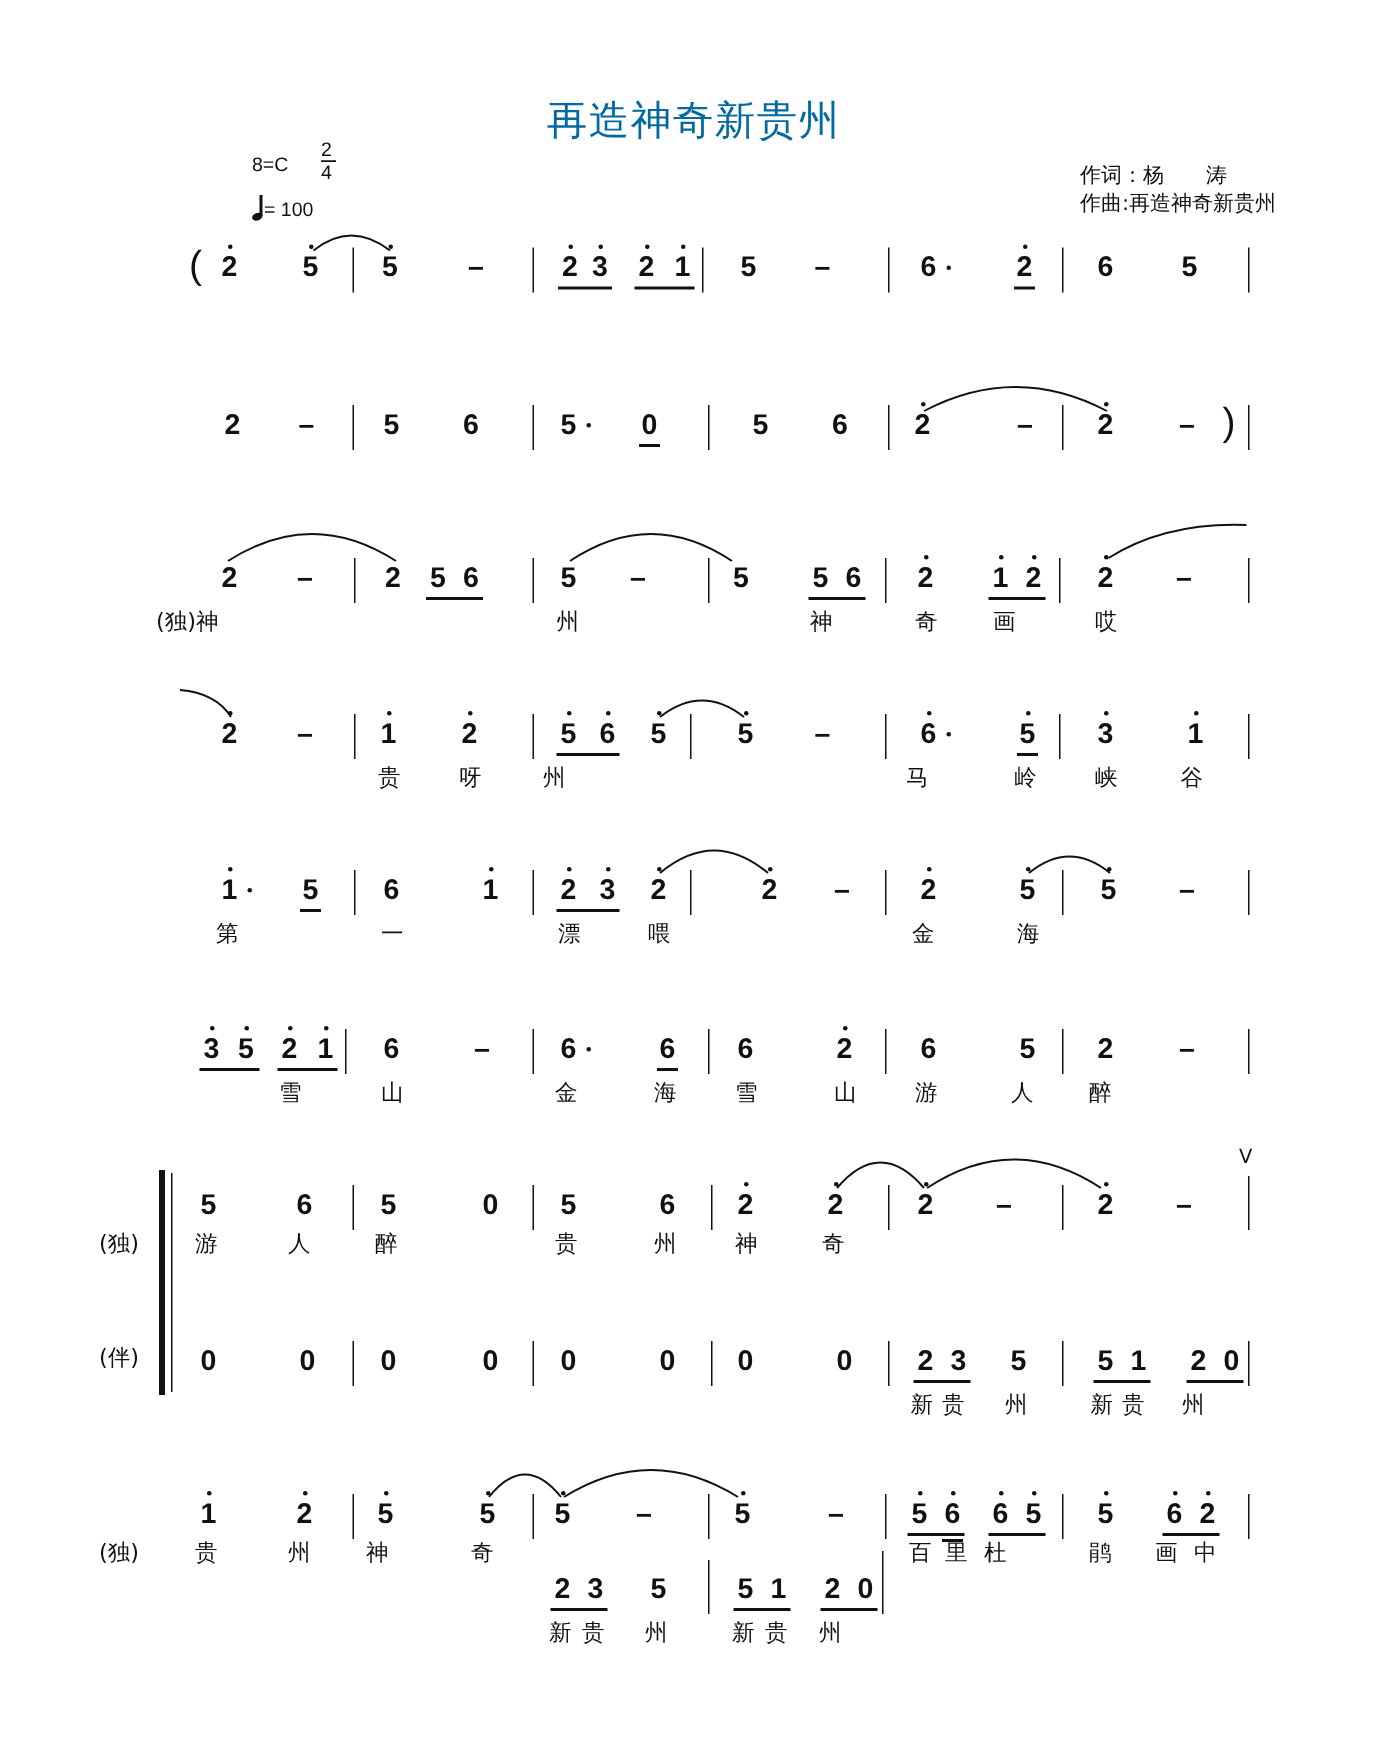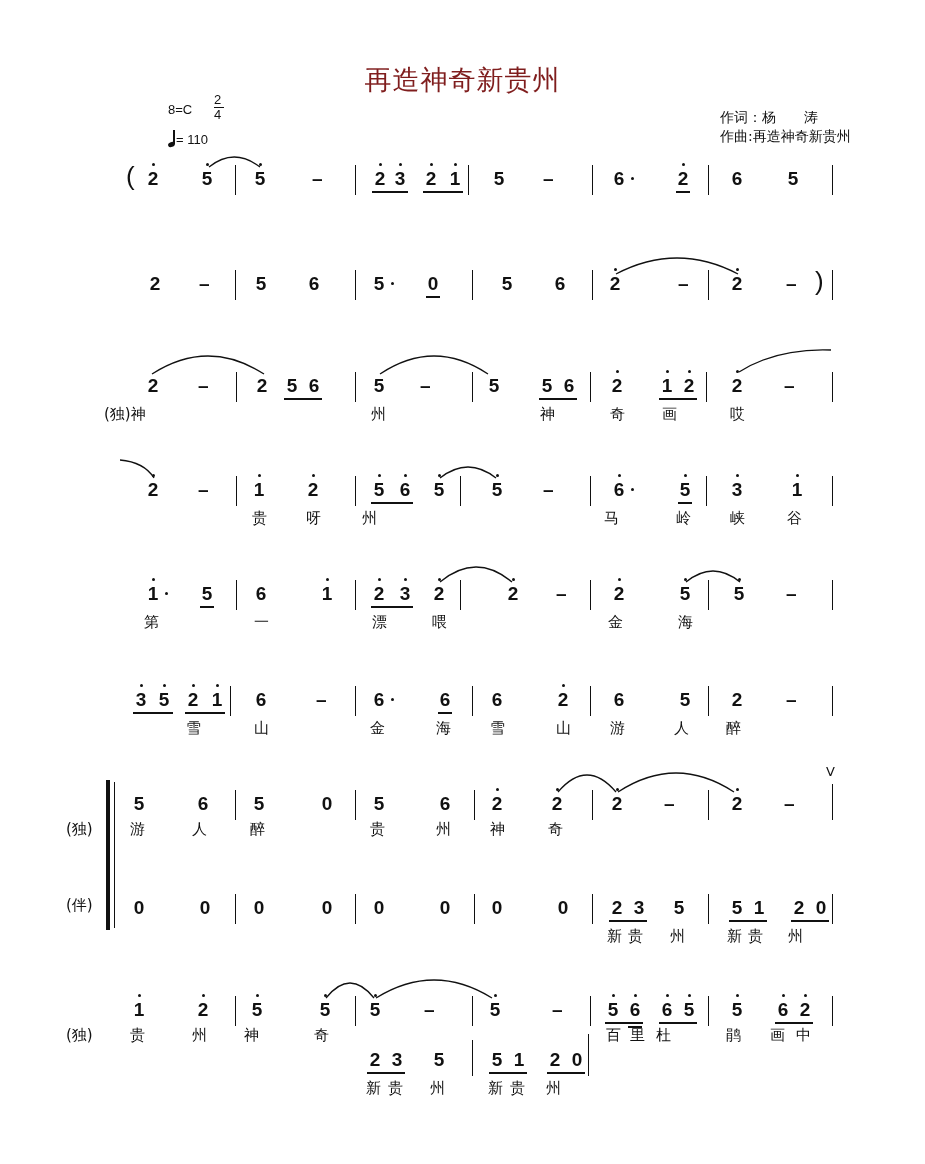--- a/index.html
+++ b/index.html
@@ -1,19 +1,19 @@
 <!DOCTYPE html>
 <html><head>
 <meta charset="utf-8">
 <style>
   html,body{margin:0;padding:0;background:#ffffff;}
   body{width:925px;height:1164px;position:relative;overflow:hidden;
        font-family:"Liberation Sans","DejaVu Sans",sans-serif;color:#111;}
   .title{position:absolute;left:0;width:925px;top:62px;text-align:center;
-         font-family:Liberation Mono, monospace;font-size:27px;letter-spacing:1px;color:#7f1d1d;}
+         font-family:Liberation Mono, monospace;font-size:27px;letter-spacing:1px;color:#0369a1;}
   .meta-left{position:absolute;left:168px;top:92px;font-size:13px;}
   .key{position:absolute;left:0;top:10px;white-space:nowrap;}
   .ts{position:absolute;left:46px;top:0;text-align:center;font-size:13px;line-height:15px;}
   .ts .bar{display:block;border-top:1px solid #111;width:10px;margin:0 auto;}
   .tempo{position:absolute;left:0;top:38px;white-space:nowrap;}
   .qnote{display:inline-block;position:relative;width:8px;height:18px;vertical-align:-4px;}
   .qnote:before{content:"";position:absolute;left:5px;top:0;width:1.5px;height:14px;background:#111;}
   .qnote:after{content:"";position:absolute;left:0;top:12px;width:7px;height:5px;border-radius:50%;background:#111;transform:rotate(-20deg);}
   .meta-right{position:absolute;left:720px;top:108px;font-size:14px;line-height:19px;font-family:"DejaVu Sans",sans-serif;}
   .row{position:absolute;left:0;width:925px;height:70px;}
@@ -39,21 +39,21 @@
 <div class="title">再造神奇新贵州</div>
 
 <div class="meta-left">
   <span class="key">8=C</span>
   <span class="ts">
     <span>2</span>
     <span class="bar"></span>
     <span>4</span>
   </span>
   <span class="tempo">
-    <span class="qnote"></span><span>=</span> <span>110</span>
+    <span class="qnote"></span><span>=</span> <span>100</span>
   </span>
 </div>
 
 <div class="meta-right">
   <div>作词：杨　　涛</div>
   <div>作曲:再造神奇新贵州</div>
 </div>
 
 <div class="row" style="top:165px;">
   <span class="paren" style="left:126px;top:-4px;">(</span>

